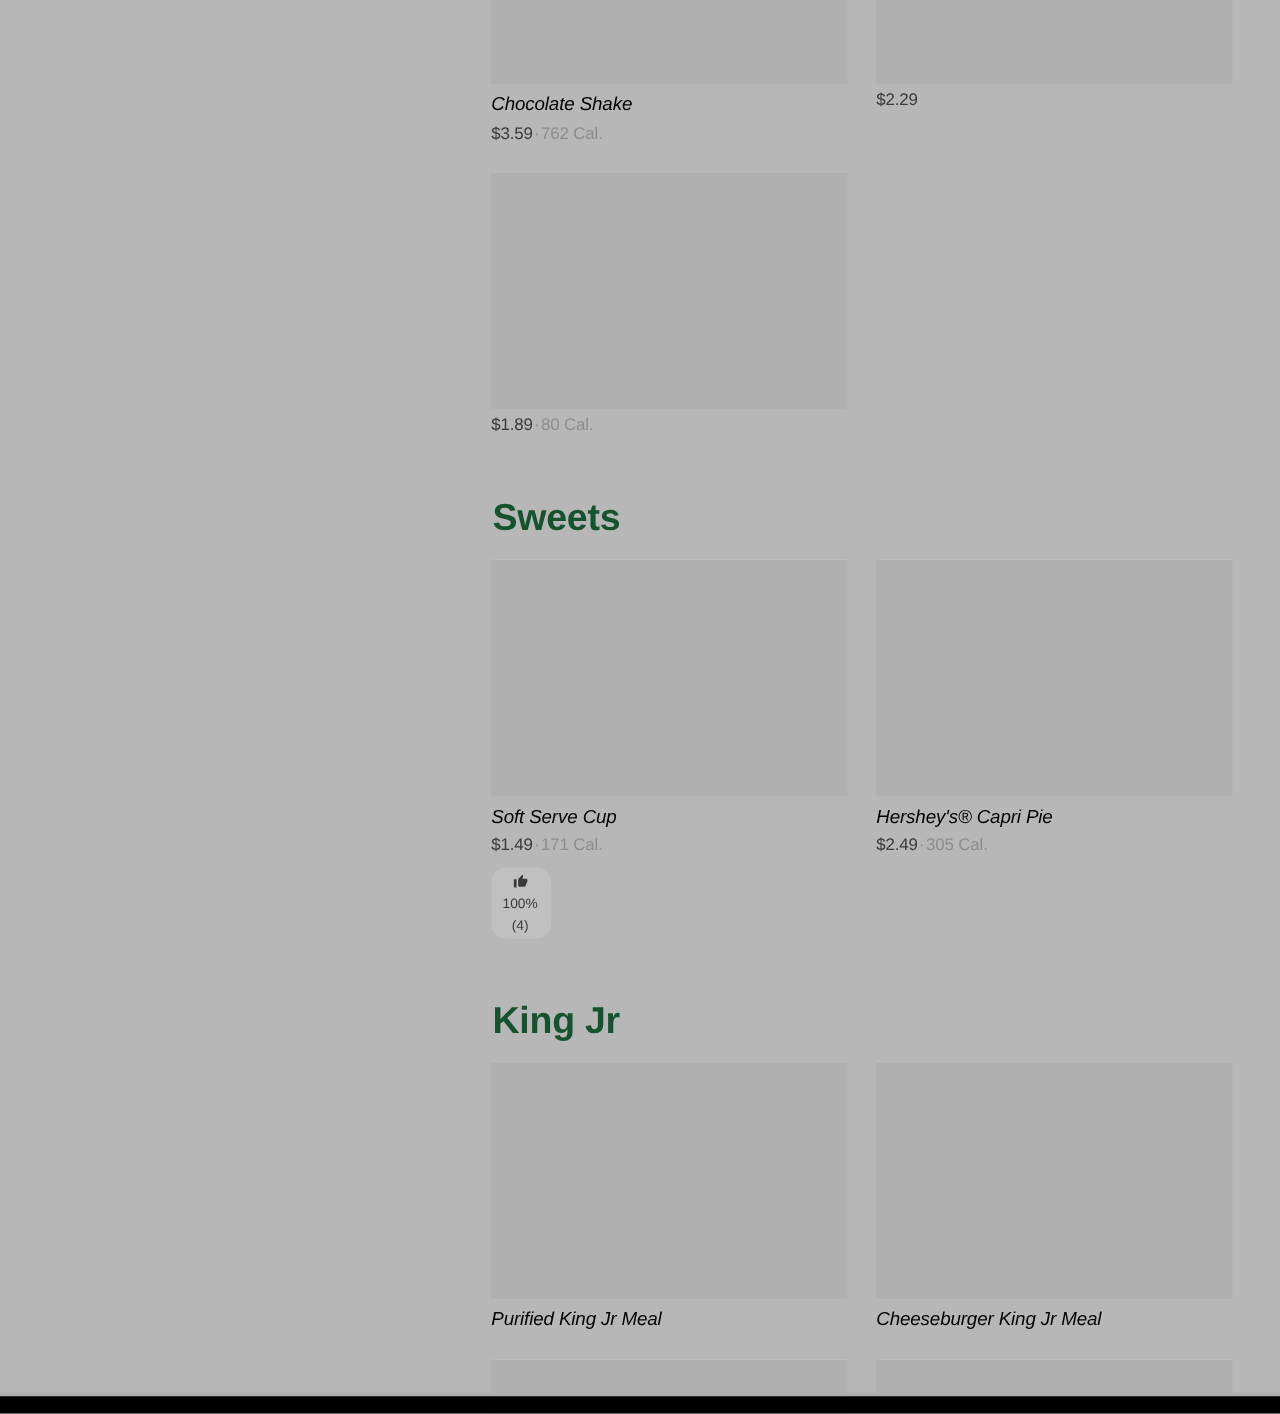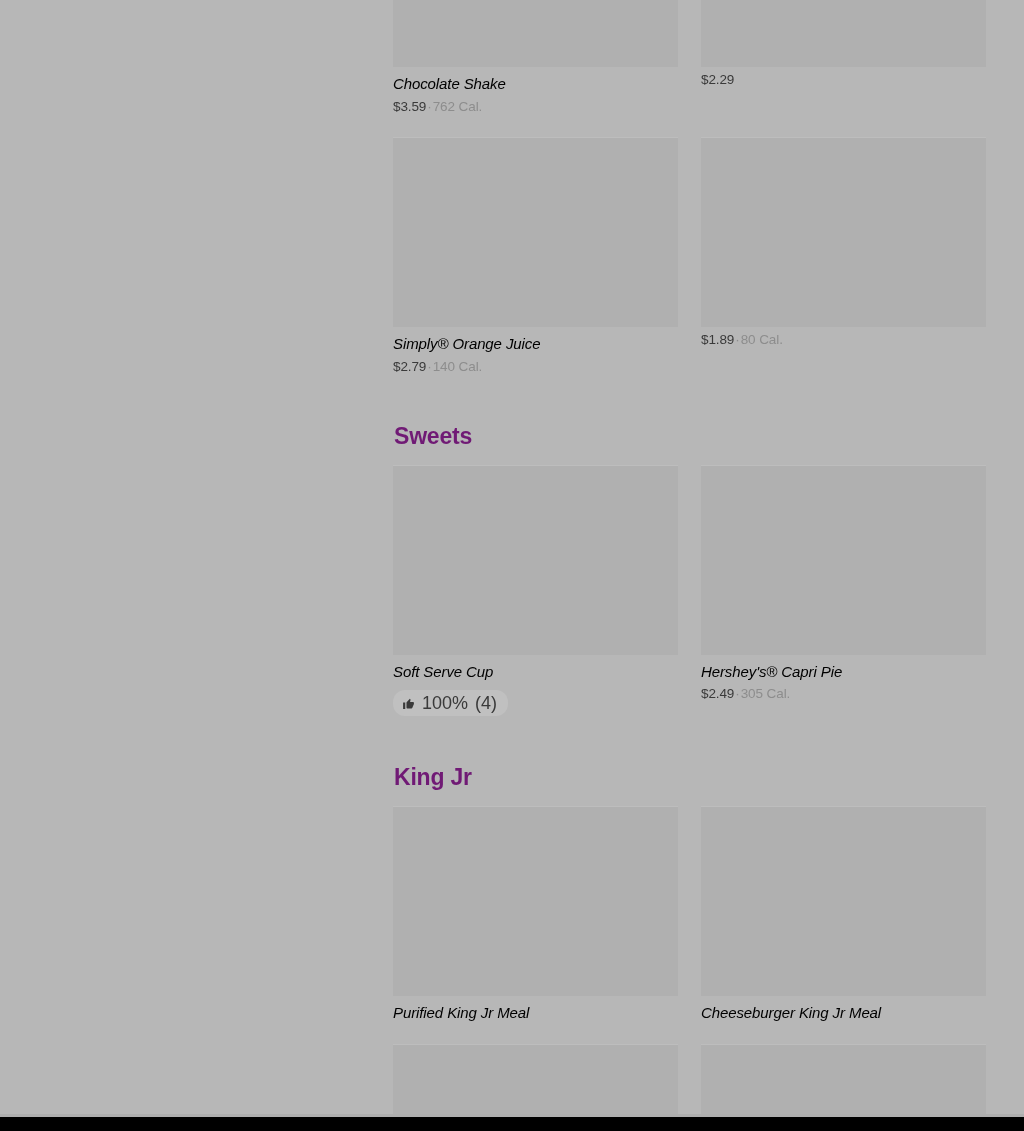--- a/index.html
+++ b/index.html
@@ -49,23 +49,23 @@
     grid-template-columns: 285px 285px;
     column-gap: 23px;
     align-content: start;
   }
 
   .section {
     margin-bottom: 0;
   }
 
   .section-heading {
-    font-size: 23px;
+    font-size: 30px;
     font-weight: bold;
-    color: #701a75;
+    color: #14532d;
     letter-spacing: -0.2px;
     padding: 26px 0 14px 1px;
     line-height: 1.2;
   }
 
   .card {
     display: block;
     cursor: pointer;
     padding-bottom: 22px;
   }
@@ -106,23 +106,24 @@
   }
 
   .rating-badge {
     display: inline-flex;
     align-items: center;
     gap: 7px;
     background: #c0c0c0;
     border-radius: 12px;
     padding: 4px 11px 4px 9px;
     margin-top: 9px;
-    font-size: 18px;
+    font-size: 11px;
     color: #3a3a3a;
     line-height: 1;
+    flex-direction: column;
   }
 
   .thumb-icon {
     display: inline-block;
     width: 13px;
     height: 13px;
     position: relative;
     flex: 0 0 auto;
   }
   .thumb-icon svg { display: block; }
@@ -170,45 +171,41 @@
           </div>
         </div>
 
         <div class="card">
           <div class="card-image"></div>
           <div class="card-meta">
             <span>$2.29</span><span class="sep"></span><span class="cal"></span>
           </div>
         </div>
 
-        <div class="card">
-          <div class="card-image"></div>
-          <div class="card-title">Simply® Orange Juice</div>
-          <div class="card-meta">
-            <span>$2.79</span><span class="sep">·</span><span class="cal">140 Cal.</span>
-          </div>
-        </div>
 
         <div class="card">
           <div class="card-image"></div>
           <div class="card-meta">
             <span>$1.89</span><span class="sep">·</span><span class="cal">80 Cal.</span>
           </div>
         </div>
 
       </div>
     </div>
 
     <div class="section">
       <div class="section-heading">Sweets</div>
       <div class="grid">
 
         <div class="card">
           <div class="card-image"></div>
           <div class="card-title">Soft Serve Cup</div>
+          <div class="card-meta">
+            <span>$1.49</span><span class="sep">·</span><span class="cal">171 Cal.</span>
+          </div>
           <div class="rating-badge">
             <span class="thumb-icon">
               <svg width="13" height="13" viewBox="0 0 24 24" aria-hidden="true">
                 <path fill="#3a3a3a" d="M2 10h4v12H2zM22 11.2c0-1-.8-1.8-1.8-1.8h-5.3l.8-3.9c.1-.5 0-1-.3-1.4l-.9-.9-5.6 5.9c-.4.4-.6.9-.6 1.4v8.7c0 1 .8 1.8 1.8 1.8h7.3c.8 0 1.4-.5 1.7-1.2l2.7-6.3c.1-.2.2-.5.2-.7v-1.6z"></path>
               </svg>
             </span>
             <span>100%</span>
             <span>(4)</span>
           </div>
         </div>

